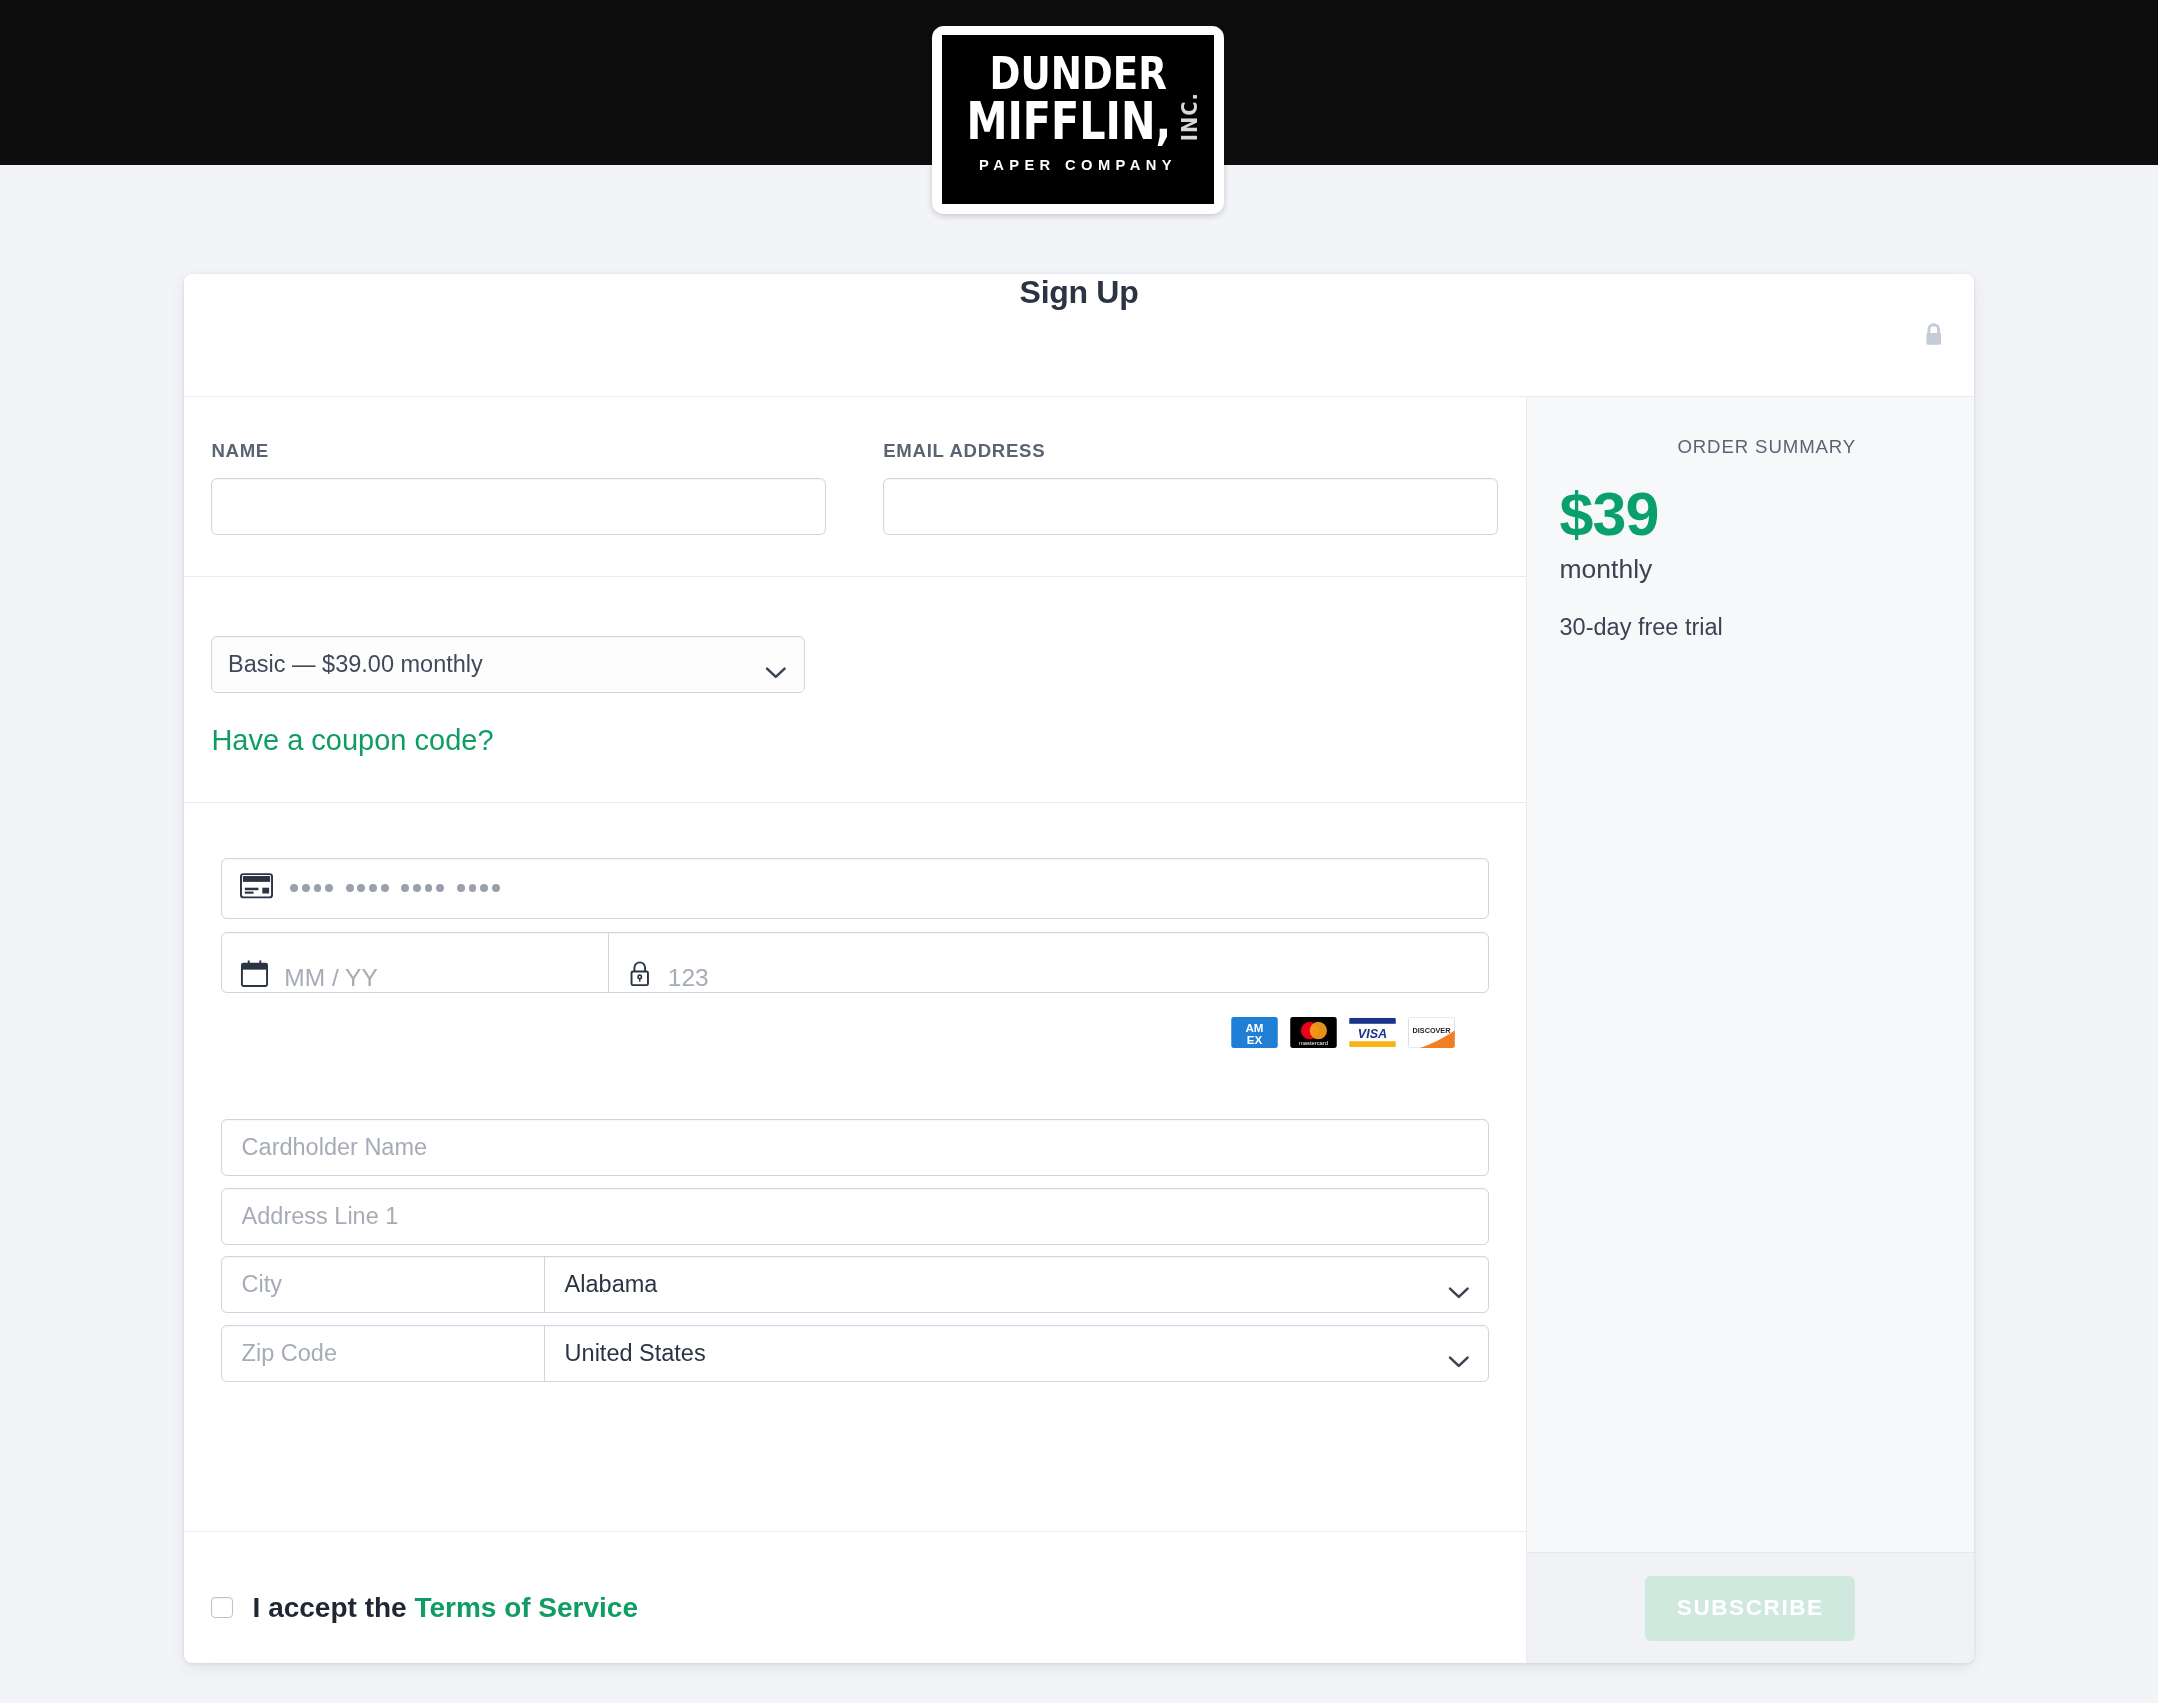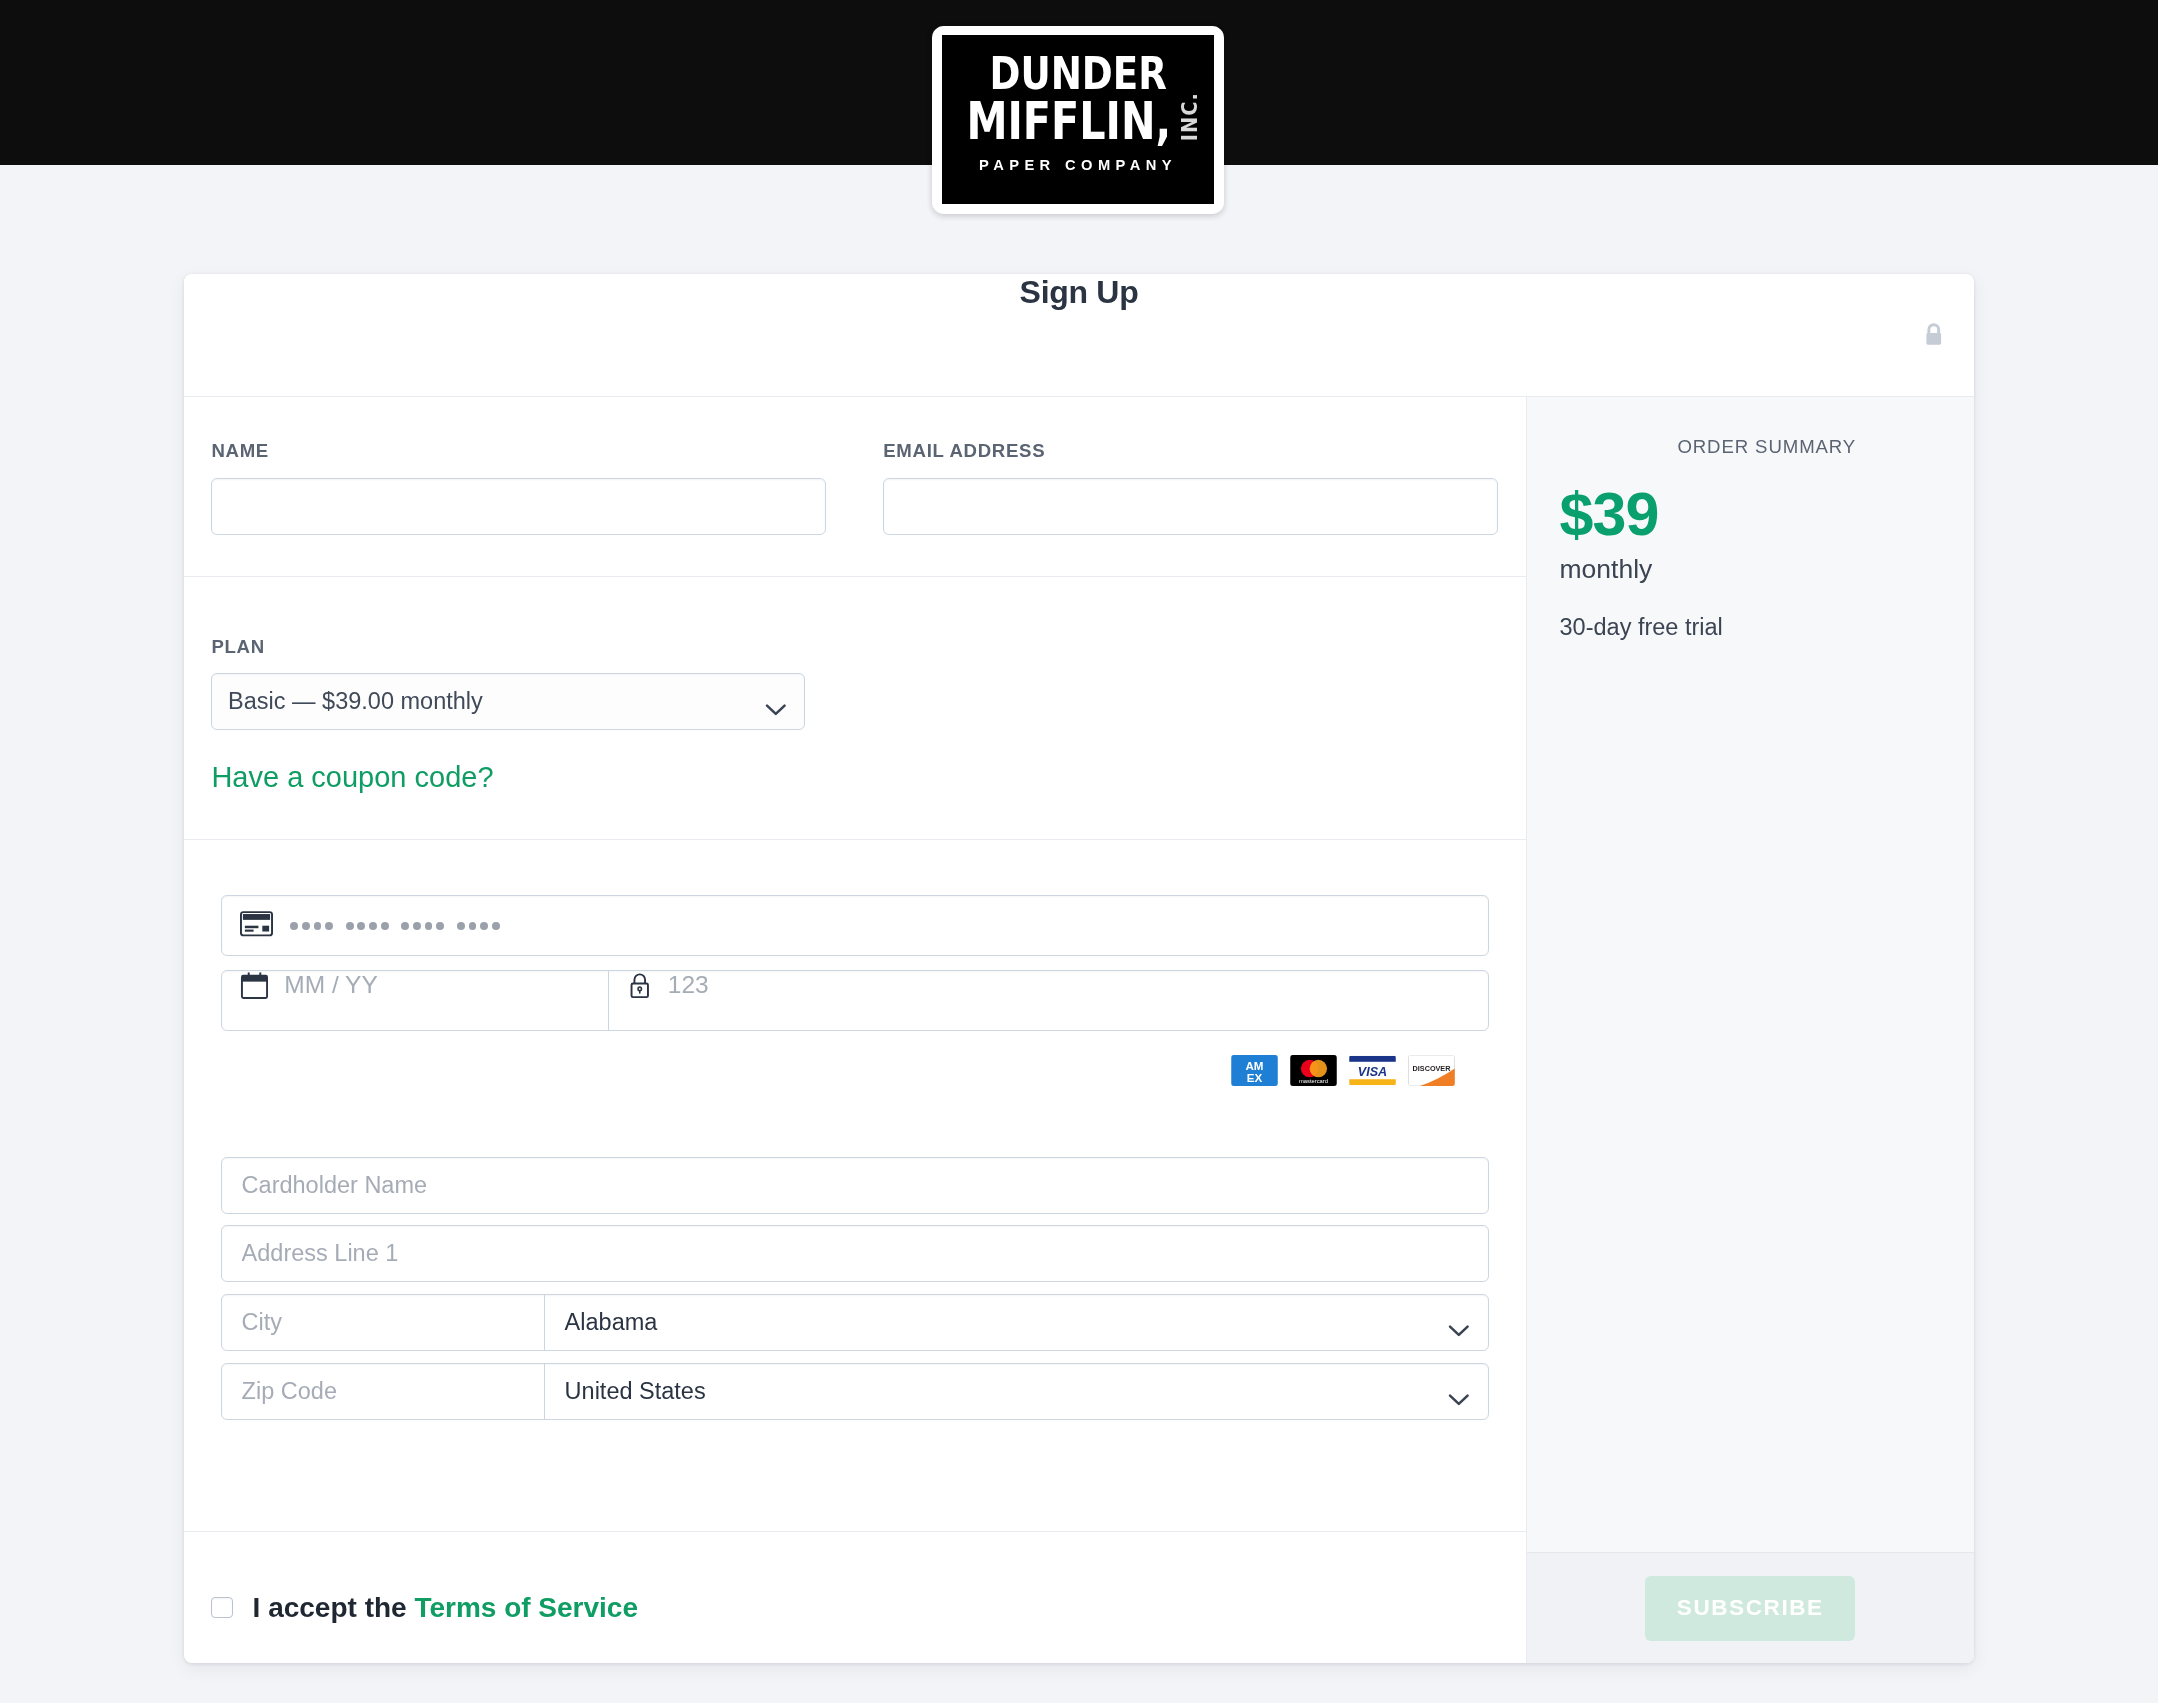--- a/index.html
+++ b/index.html
@@ -274,21 +274,21 @@
     height: 61px;
     border: 1px solid #ccd6e0;
     border-radius: 5.9px;
     background: #ffffff;
     box-shadow: inset 0 1px 2px rgba(16,24,40,0.04);
     margin-top: 13.7px;
     overflow: hidden;
   }
   .exp-cell {
     display: flex;
-    align-items: flex-start;
+    align-items: flex-end;
     gap: 15.7px;
     padding: 0 17.6px;
   }
   .exp-cell.mmyy { width: 387px; border-right: 1px solid #ccd6e0; }
   .ph {
     font-size: 24.5px;
     color: #a6acb6;
   }
   .brands {
     display: flex;
@@ -468,21 +468,20 @@
             <span class="flabel">NAME</span>
             <input class="txtinput" type="text" placeholder="" style="">
           </div>
           <div class="field-group">
             <span class="flabel">EMAIL ADDRESS</span>
             <input class="txtinput" type="text" placeholder="" style="">
           </div>
         </div>
 
         <div class="sec-plan">
-          <span class="flabel">PLAN</span>
           <div class="selectbox">
             <span>Basic — $39.00 monthly</span>
             <span class="chev">
               <svg viewBox="0 0 22 13" width="21.6" height="12.7" aria-hidden="true">
                 <path d="M2 2 L11 10.5 L20 2" fill="none" stroke="#3b4452" stroke-width="2.6" stroke-linecap="round" stroke-linejoin="round"></path>
               </svg>
             </span>
           </div>
           <a class="coupon-link" href="#">Have a coupon code?</a>
         </div>

